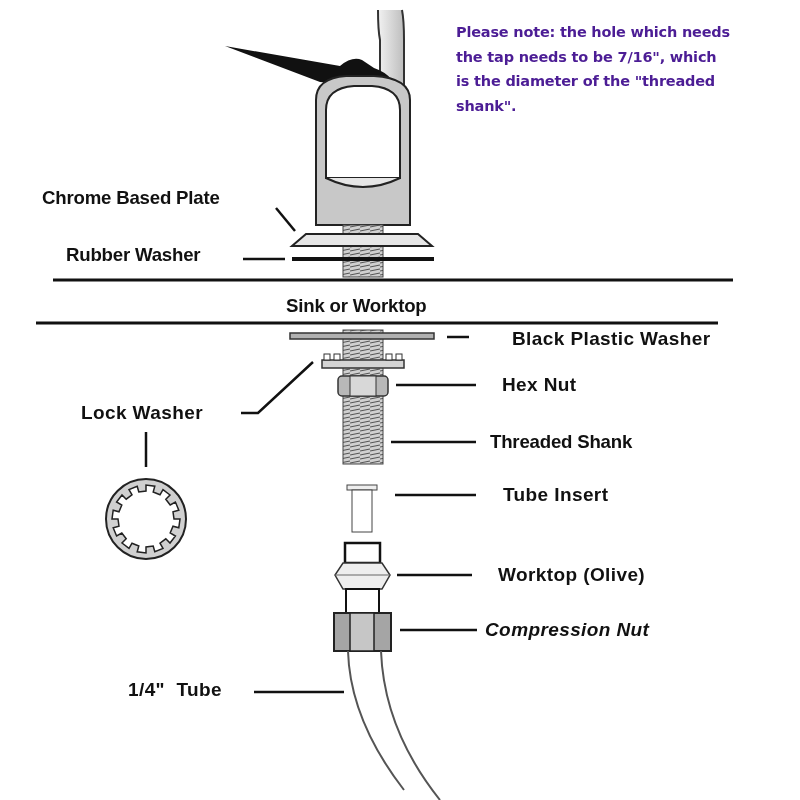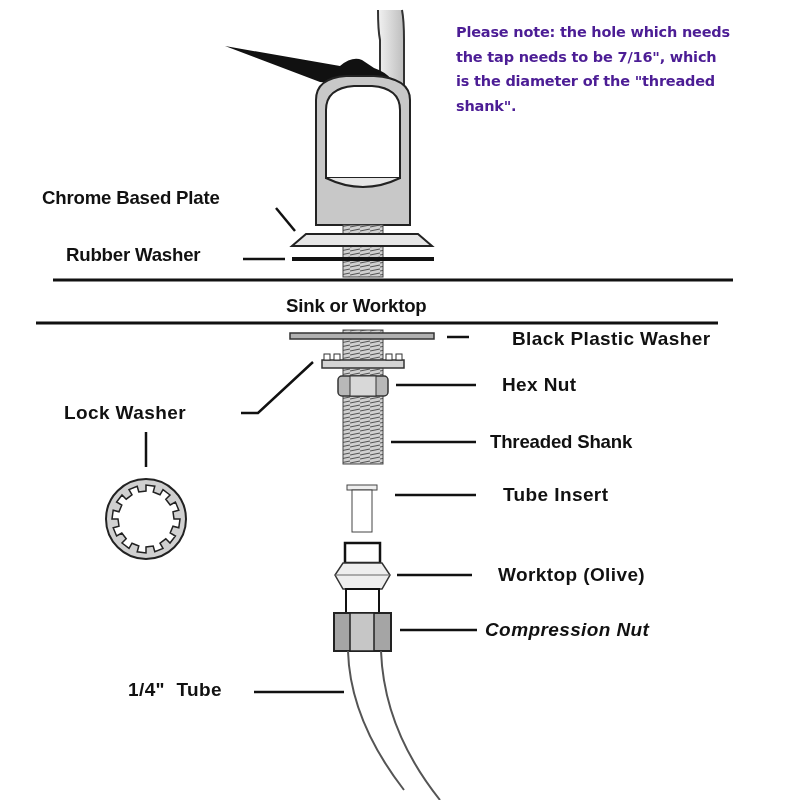--- a/index.html
+++ b/index.html
@@ -105,21 +105,21 @@
     <line x1="400" y1="630" x2="477" y2="630"></line>
     <line x1="254" y1="692" x2="344" y2="692"></line>
   </g>
 </svg>
 
 <div class="lbl lbl-narrow" style="left:42px; top:187px;">Chrome Based Plate</div>
 <div class="lbl lbl-narrow" style="left:66px; top:244px;">Rubber Washer</div>
 <div class="lbl lbl-narrow" style="left:286px; top:295px;">Sink or Worktop</div>
 <div class="lbl lbl-wide" style="left:488px; top:328px;margin-left:24px;">Black Plastic Washer</div>
 <div class="lbl lbl-wide" style="left:502px; top:374px;text-align:right;">Hex Nut</div>
-<div class="lbl lbl-wide" style="left:64px; top:402px;">Lock Washer</div>
+<div class="lbl lbl-wide" style="left:81px; top:402px;">Lock Washer</div>
 <div class="lbl lbl-narrow" style="left:490px; top:431px;">Threaded Shank</div>
 <div class="lbl lbl-wide" style="left:503px; top:484px;text-align:center;">Tube Insert</div>
 <div class="lbl lbl-wide" style="left:498px; top:564px;">Worktop (Olive)</div>
 <div class="lbl lbl-wide" style="left:485px; top:619px;font-style:italic;">Compression Nut</div>
 <div class="lbl lbl-wide" style="left:128px; top:679px; white-space: pre;">1/4"  Tube</div>
 
 <div class="note">
   <div>Please note: the hole which needs</div>
   <div>the tap needs to be 7/16", which</div>
   <div>is the diameter of the "threaded</div>

